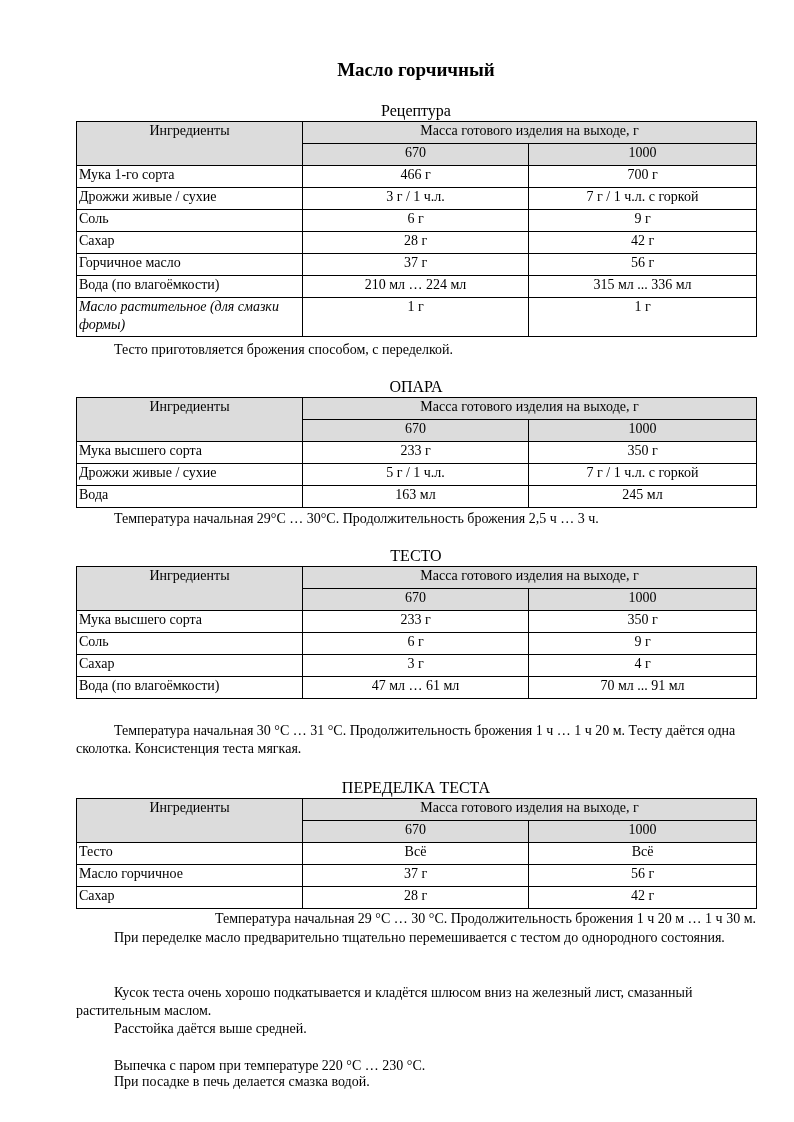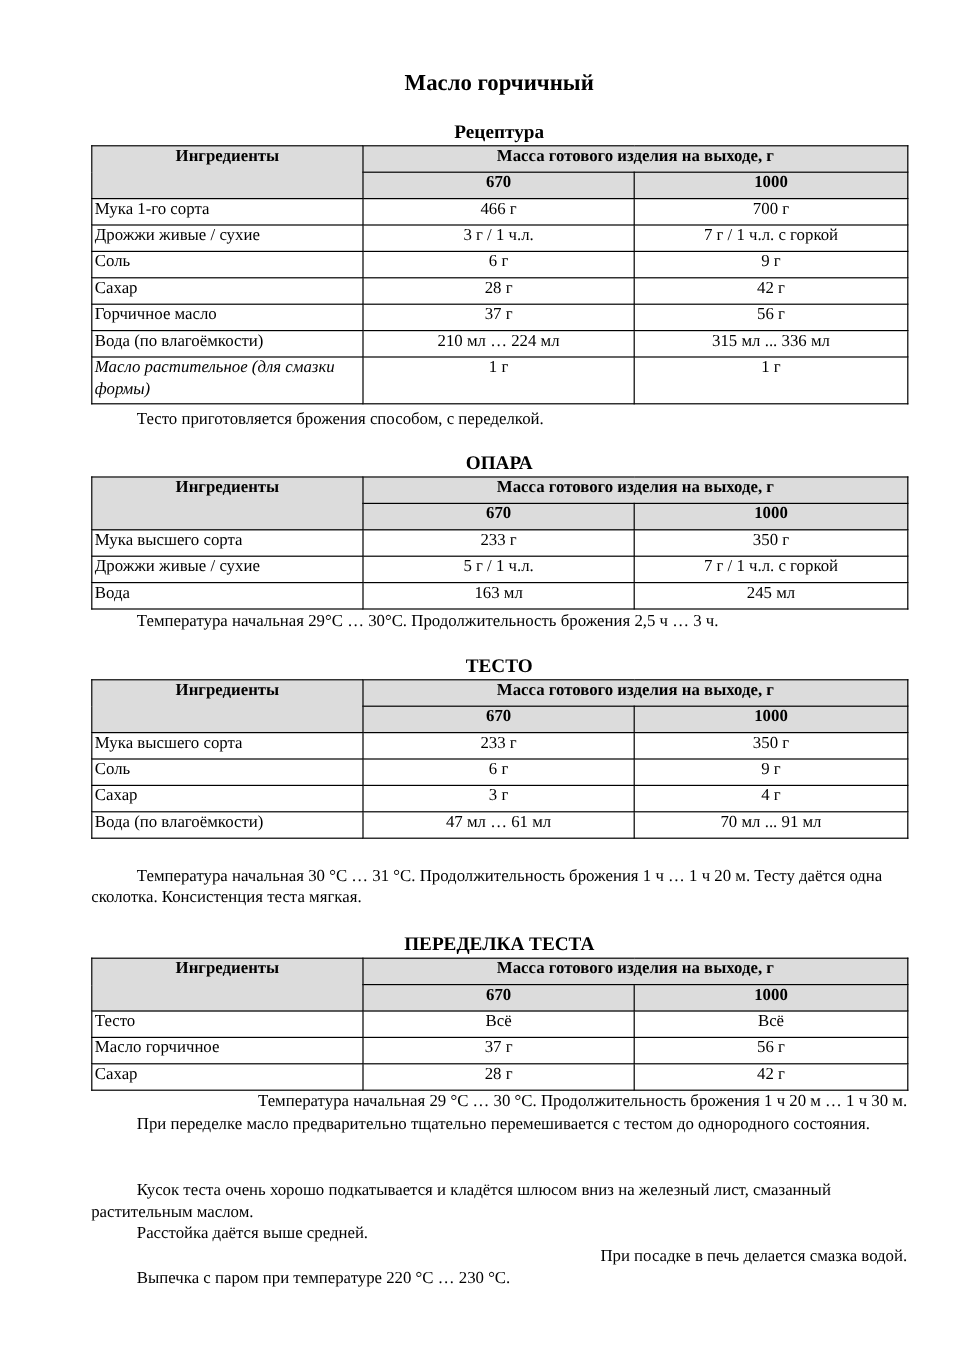--- a/index.html
+++ b/index.html
@@ -1,22 +1,22 @@
 <!DOCTYPE html>
 <html><head>
 <meta charset="utf-8">
 <style>
   html, body { margin: 0; padding: 0; background: #ffffff; }
   body { width: 794px; height: 1122px; position: relative; font-family: "Liberation Serif", serif; color: #000; font-size: 14px; }
   .page { position: absolute; left: 76px; top: 0; width: 680px; }
   h1 { font-size: 19px; font-weight: bold; text-align: center; margin: 0; position: absolute; top: 59px; left: 0; width: 680px; line-height: 22px; }
-  .sec-title { font-size: 16px; font-weight: bold; text-align: center; margin: 0; width: 680px; line-height: 18px; position: absolute; left: 0; }
+  .sec-title { font-size: 16px; font-weight: normal; text-align: center; margin: 0; width: 680px; line-height: 18px; position: absolute; left: 0; }
   table { border-collapse: collapse; width: 680px; position: absolute; left: 0; table-layout: fixed; }
   td { border: 1px solid #000; padding: 0 2px; font-size: 14px; line-height: 18px; vertical-align: top; }
-  td.hd { background: #dcdcdc; text-align: center; font-weight: bold; }
+  td.hd { background: #dcdcdc; text-align: center; }
   td.c { text-align: center; }
   td.name { text-align: left; margin-left: 28px; }
   col.c1 { width: 226px; }
   col.c2 { width: 226px; }
   col.c3 { width: 228px; }
   tr.r td { height: 21px; }
   .para { position: absolute; left: 0; width: 680px; font-size: 14px; line-height: 17.5px; margin: 0; }
   .ind { text-indent: 38px; }
 </style>
 </head>
@@ -186,15 +186,15 @@
           <td class="c">28 г</td>
           <td class="c">42 г</td>
         </tr>
   </tbody>
     </table>
   <p class="para ind" style="top:910px;text-align:right;">Температура начальная 29 °С … 30 °С. Продолжительность брожения 1 ч 20 м … 1 ч 30 м.</p>
   <p class="para ind" style="top:929px;">При переделке масло предварительно тщательно перемешивается с тестом до однородного состояния.</p>
 
   <p class="para ind" style="top:984px;">Кусок теста очень хорошо подкатывается и кладётся шлюсом вниз на железный лист, смазанный растительным маслом.</p>
   <p class="para ind" style="top:1020px;">Расстойка даётся выше средней.</p>
-  <p class="para ind" style="top:1039px;text-align:right;">При посадке в печь делается смазка водой.</p>
+  <p class="para ind" style="top:1073px;">При посадке в печь делается смазка водой.</p>
   <p class="para ind" style="top:1057px;">Выпечка с паром при температуре 220 °С … 230 °С.</p>
 </div>
 
 </body></html>

